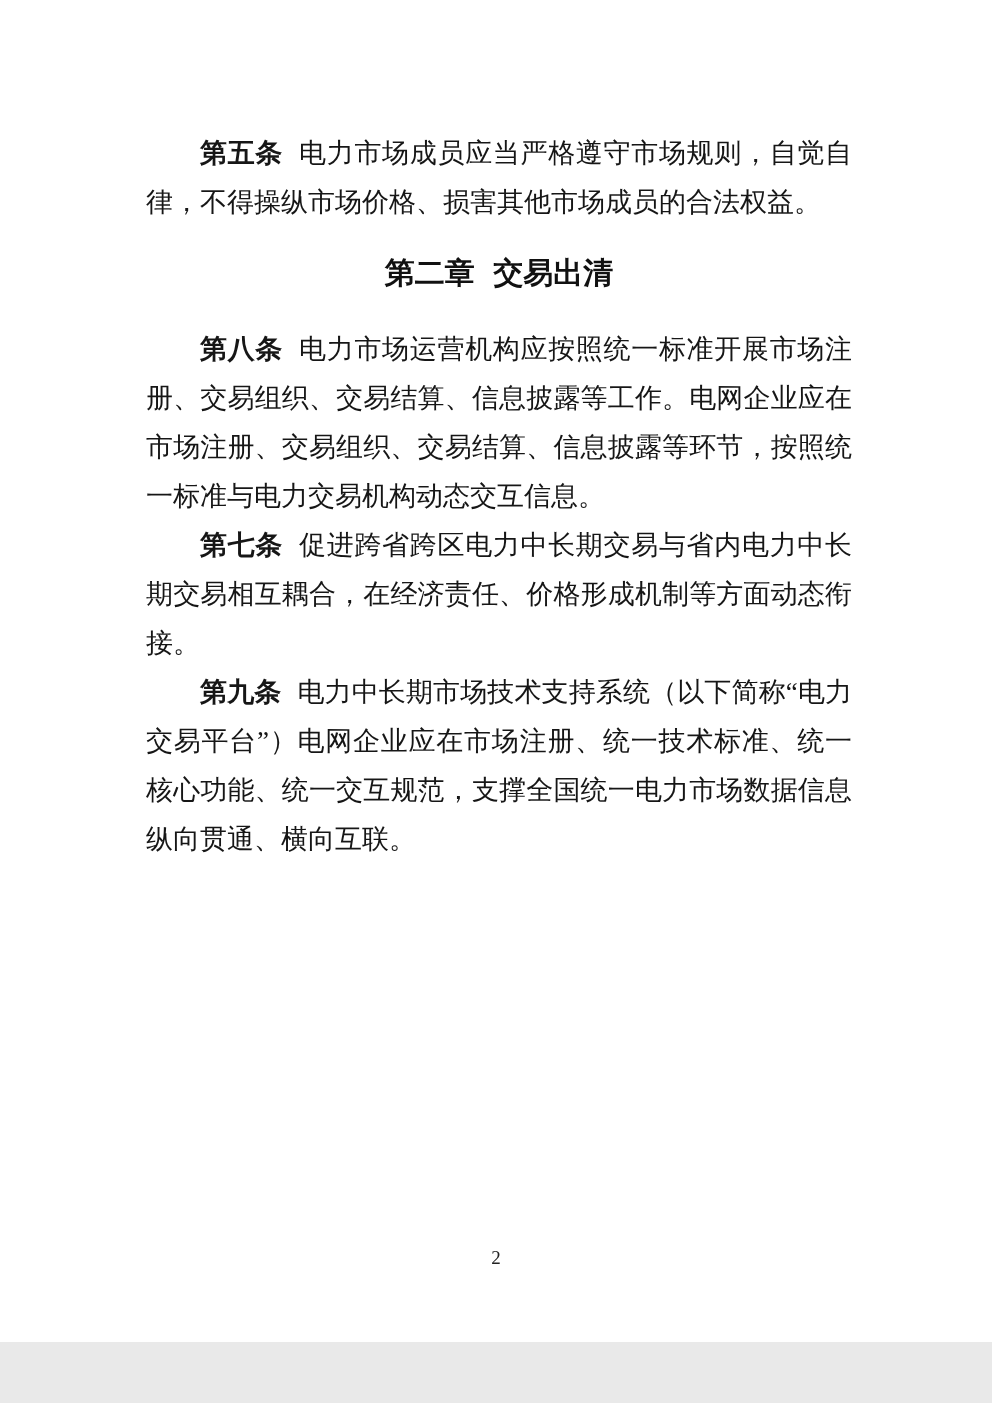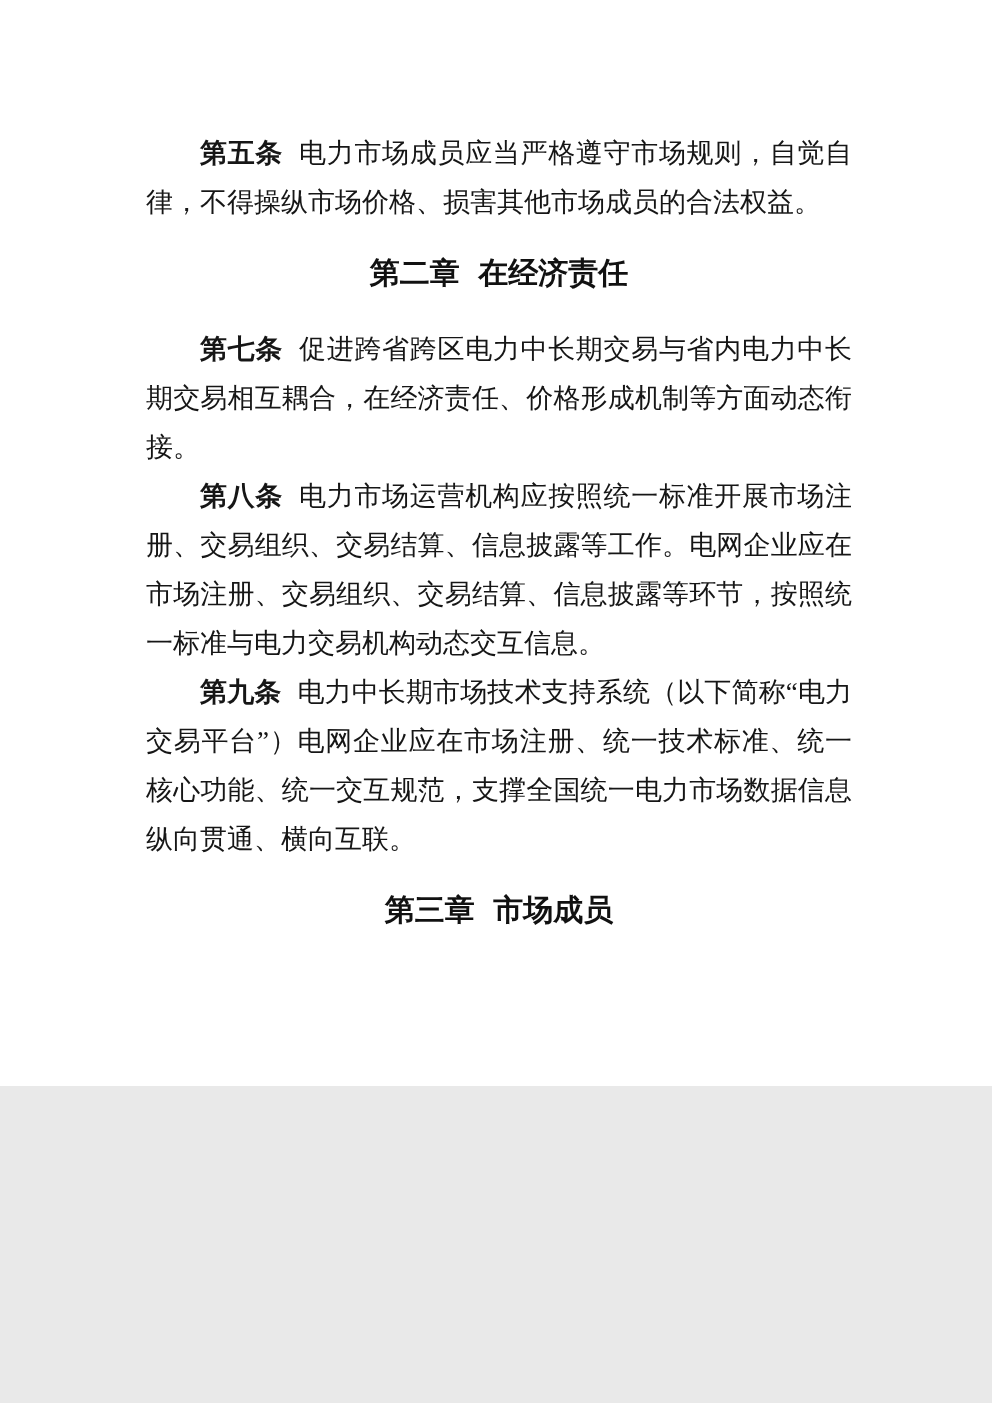--- a/index.html
+++ b/index.html
@@ -1,19 +1,19 @@
 <!DOCTYPE html>
 <html><head>
 <meta charset="utf-8">
 <style>
   html, body { margin: 0; padding: 0; background: #e9e9e9; }
   .page {
     position: relative;
     width: 992px;
-    height: 1086px;
+    height: 1342px;
     background: #ffffff;
     margin: 0 auto;
     overflow: hidden;
     font-family: "Liberation Serif", serif;
     color: #161616;
   }
   .content {
     position: absolute;
     left: 146px;
     top: 129px;
@@ -55,20 +55,19 @@
     color: #222222;
     font-family: "Liberation Serif", serif;
   }
 </style>
 </head>
 <body>
 
 <div class="page">
   <div class="content">
       <p class="para"><b class="num">第五条</b><span>电力市场成员应当严格遵守市场规则，自觉自律，不得操纵市场价格、损害其他市场成员的合法权益。</span></p>
-      <h2 class="chapter">第二章 在经济责任</h2>
+      <h2 class="chapter">第二章 交易出清</h2>
+      <p class="para"><b class="num">第八条</b><span>电力市场运营机构应按照统一标准开展市场注册、交易组织、交易结算、信息披露等工作。电网企业应在市场注册、交易组织、交易结算、信息披露等环节，按照统一标准与电力交易机构动态交互信息。</span></p>
       <p class="para"><b class="num">第七条</b><span>促进跨省跨区电力中长期交易与省内电力中长期交易相互耦合，在经济责任、价格形成机制等方面动态衔接。</span></p>
-      <p class="para"><b class="num">第八条</b><span>电力市场运营机构应按照统一标准开展市场注册、交易组织、交易结算、信息披露等工作。电网企业应在市场注册、交易组织、交易结算、信息披露等环节，按照统一标准与电力交易机构动态交互信息。</span></p>
       <p class="para"><b class="num">第九条</b><span>电力中长期市场技术支持系统（以下简称“电力交易平台”）电网企业应在市场注册、统一技术标准、统一核心功能、统一交互规范，支撑全国统一电力市场数据信息纵向贯通、横向互联。</span></p>
-      <h2 class="chapter">第三章 市场成员</h2>
     </div>
   <div class="page-number">2</div>
 </div>
 
 </body></html>

